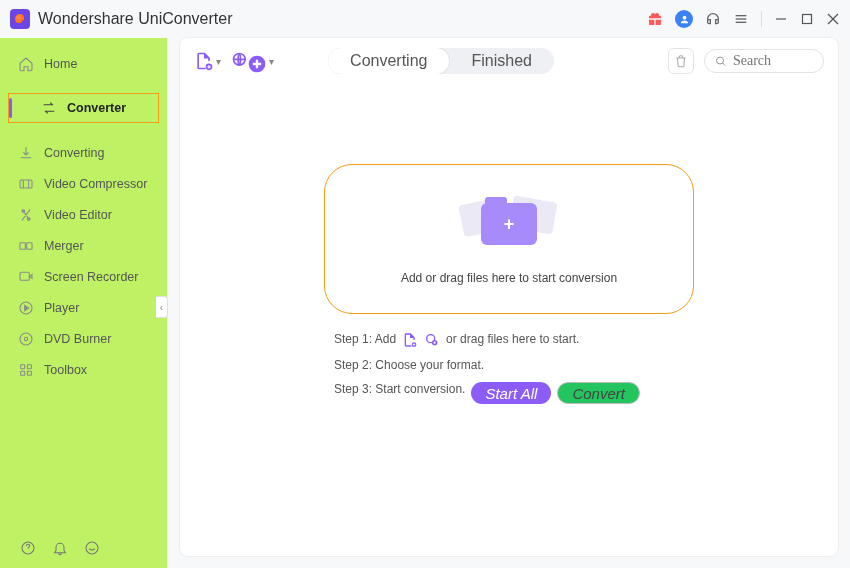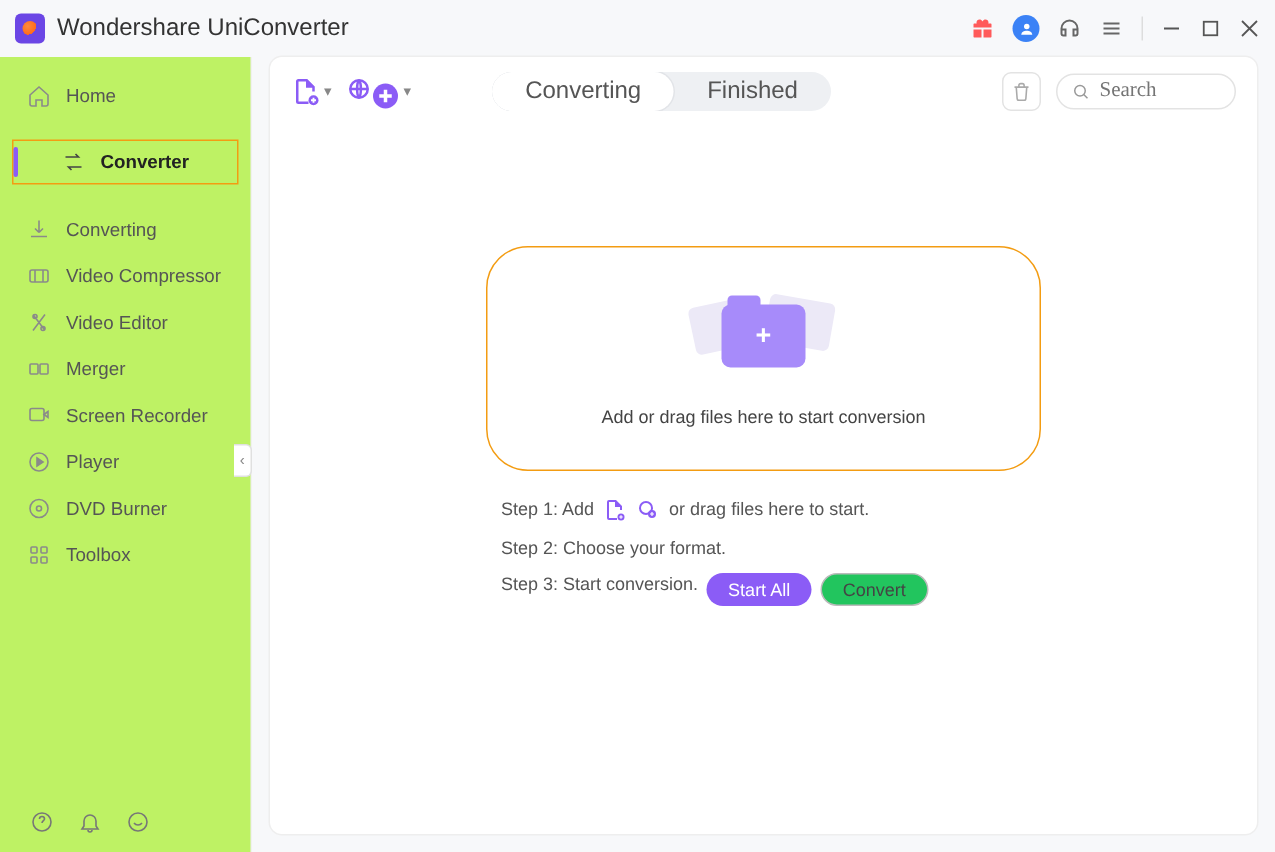--- a/index.html
+++ b/index.html
@@ -54,21 +54,21 @@
 .folder-bg2 { position:absolute; width:44px; height:32px; background:#ece9f7; border-radius:4px; transform:rotate(10deg); right:4px; top:6px; }
 .folder { position:absolute; left:22px; top:10px; width:56px; height:42px; background:#a78bfa; border-radius:6px; }
 .folder::before { content:""; position:absolute; top:-6px; left:4px; width:22px; height:8px; background:#a78bfa; border-radius:3px 3px 0 0; }
 .folder-plus { position:absolute; left:50%; top:50%; transform:translate(-50%,-50%); color:#fff; font-size:18px; font-weight:bold; }
 .drop-text { font-size:12px; color:#444; }
 
 
 .steps { width:370px; margin-top:14px; display:flex; flex-direction:column; gap:10px; font-size:12px; color:#555; padding:4px 10px 18px 10px; }
 .step-row { display:flex; align-items:flex-start; gap:6px; }
 .step-icon { width:16px; height:16px; color:#8b5cf6; }
-.pill-btn { border-radius:12px; height:22px; padding:0 14px; font-size:12px; display:inline-flex; align-items:center; cursor:pointer; }
+.pill-btn { border-radius:12px; height:22px; padding:0 14px; font-size:15px; display:inline-flex; align-items:center; cursor:pointer;font-style:italic; }
 .pill-primary { background:#8b5cf6; color:#fff; border:none; }
 .pill-secondary { background:#22c55e; color:#444; border:1px solid #bbb; }
 </style>
 </head>
 <body>
 
 <div class="titlebar">
   <div class="logo"></div>
   <div class="app-title">Wondershare UniConverter</div>
   <div class="titlebar-right">

